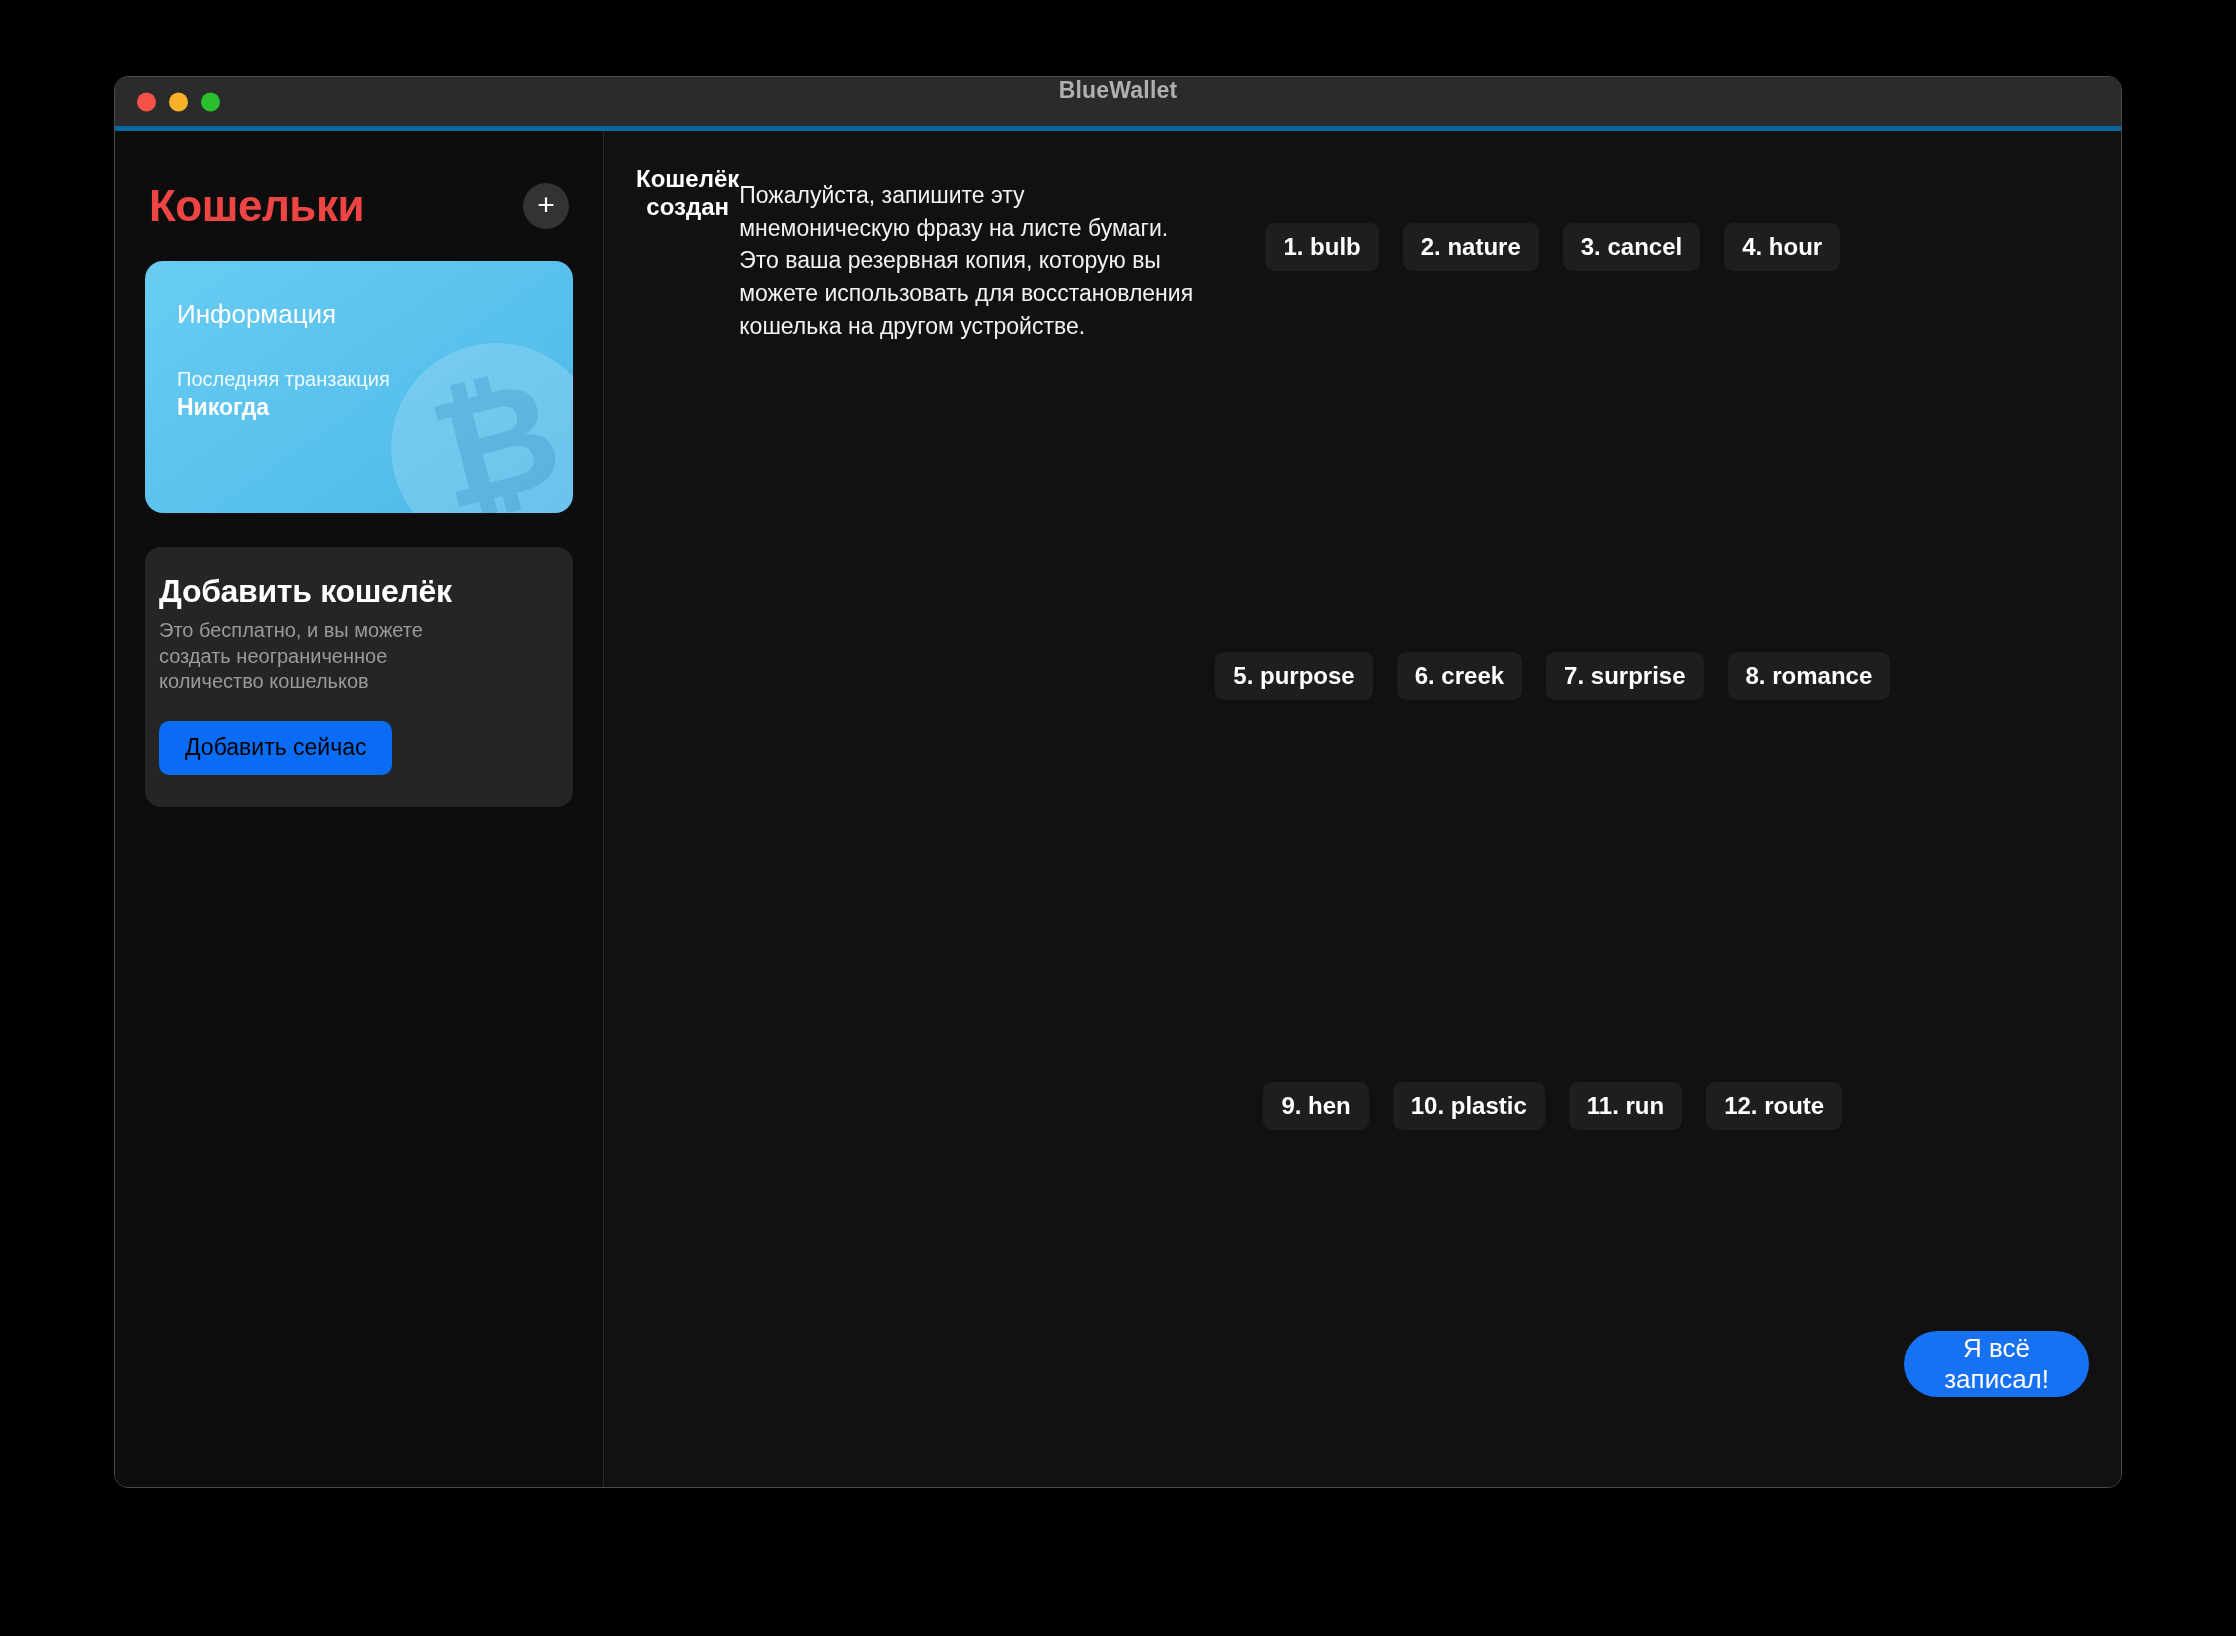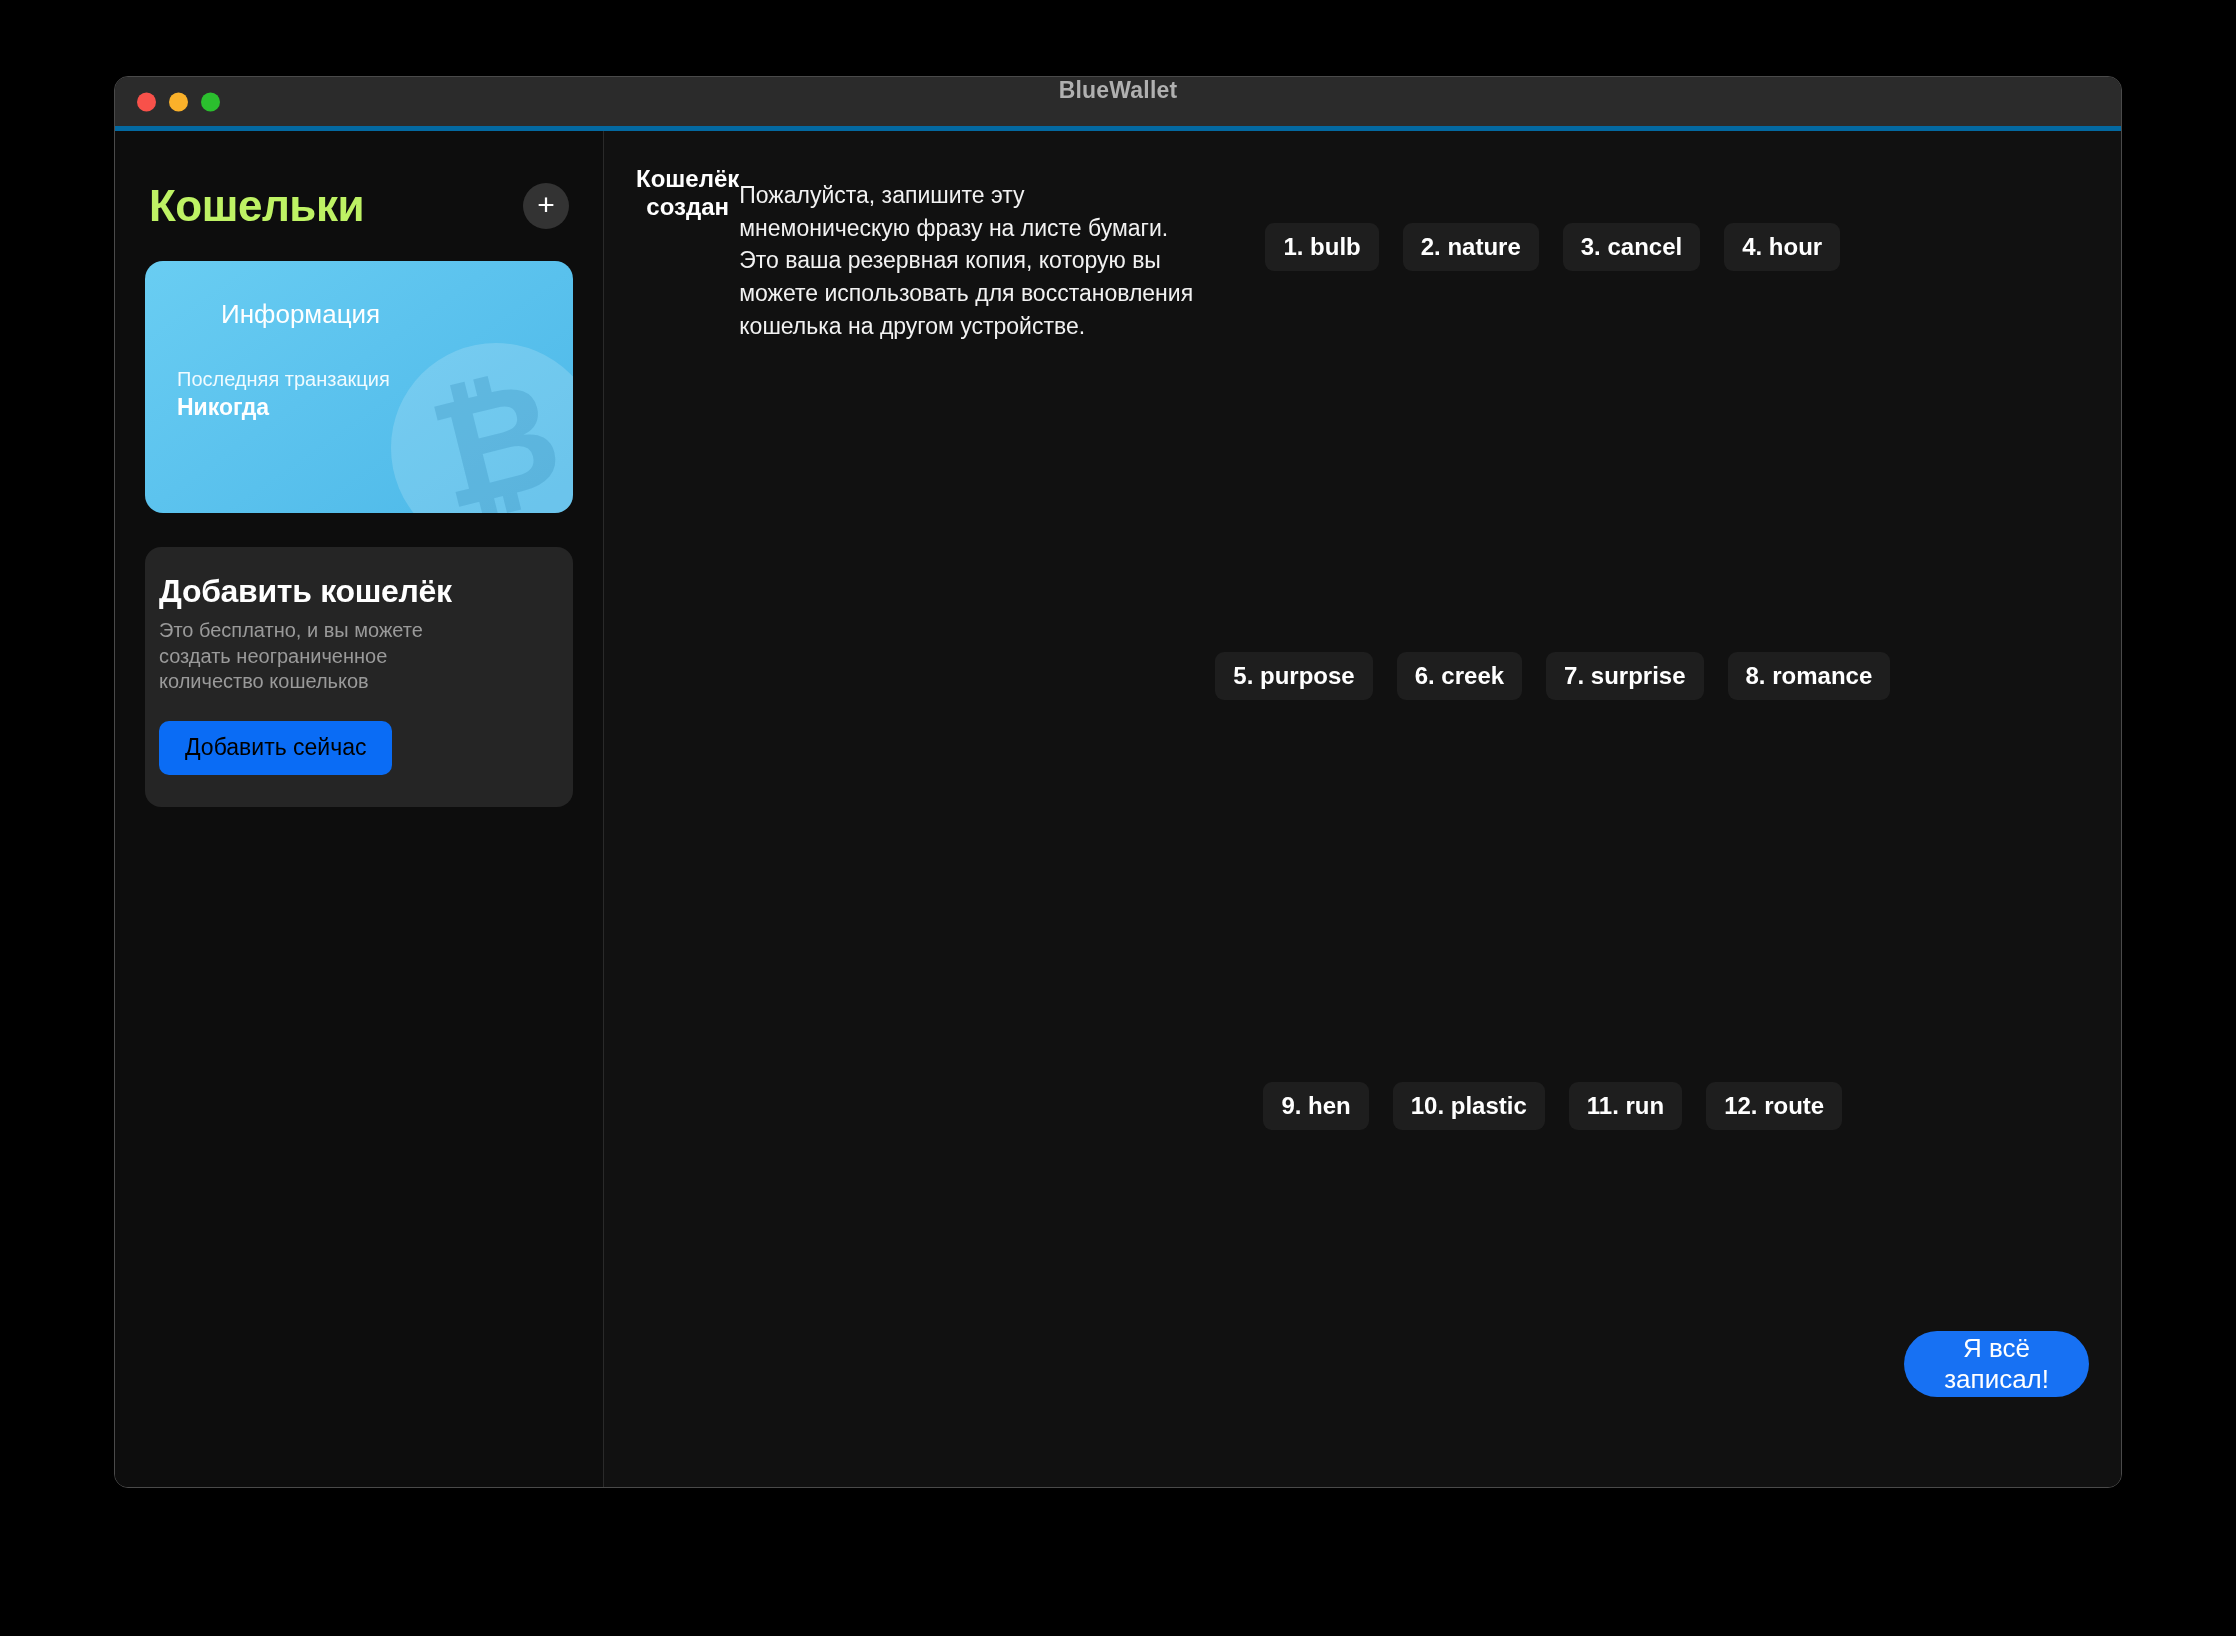--- a/index.html
+++ b/index.html
@@ -75,21 +75,21 @@
     align-items: center;
     justify-content: space-between;
     padding-top: 50px;
     padding-bottom: 22px;
     padding-left: 4px;
     padding-right: 4px;
   }
   .sidebar-title {
     font-size: 44px;
     font-weight: bold;
-    color: #bef264;
+    color: #ef4444;
     letter-spacing: -0.5px;
   }
   .add-circle {
     width: 46px; height: 46px;
     border-radius: 50%;
     background: #333333;
     display: flex; align-items: center; justify-content: center;
     color: #ffffff;
     font-size: 30px;
     line-height: 1;
@@ -120,21 +120,21 @@
     pointer-events: none;
   }
   .btc-mark span {
     font-size: 150px;
     font-weight: bold;
     color: rgba(60,150,195,0.35);
     transform: rotate(-14deg);
     line-height: 1;
     margin-top: -8px;
   }
-  .wc-label   { position: relative; font-size: 26px; color: #ffffff; font-weight: 400; margin-left: 44px; }
+  .wc-label   { position: relative; font-size: 26px; color: #ffffff; font-weight: 400; }
   .wc-balance { position: relative; font-size: 47px; color: #ffffff; font-weight: bold; margin-top: 6px; letter-spacing: -0.5px; }
   .wc-lt-label{ position: relative; font-size: 20px; color: #f0fbff; margin-top: 38px; }
   .wc-lt-val  { position: relative; font-size: 23px; color: #ffffff; font-weight: bold; margin-top: 3px; }
 
   
   .add-card {
     margin-top: 34px;
     background: #252525;
     border-radius: 16px;
     padding: 26px 30px 32px 14px;

